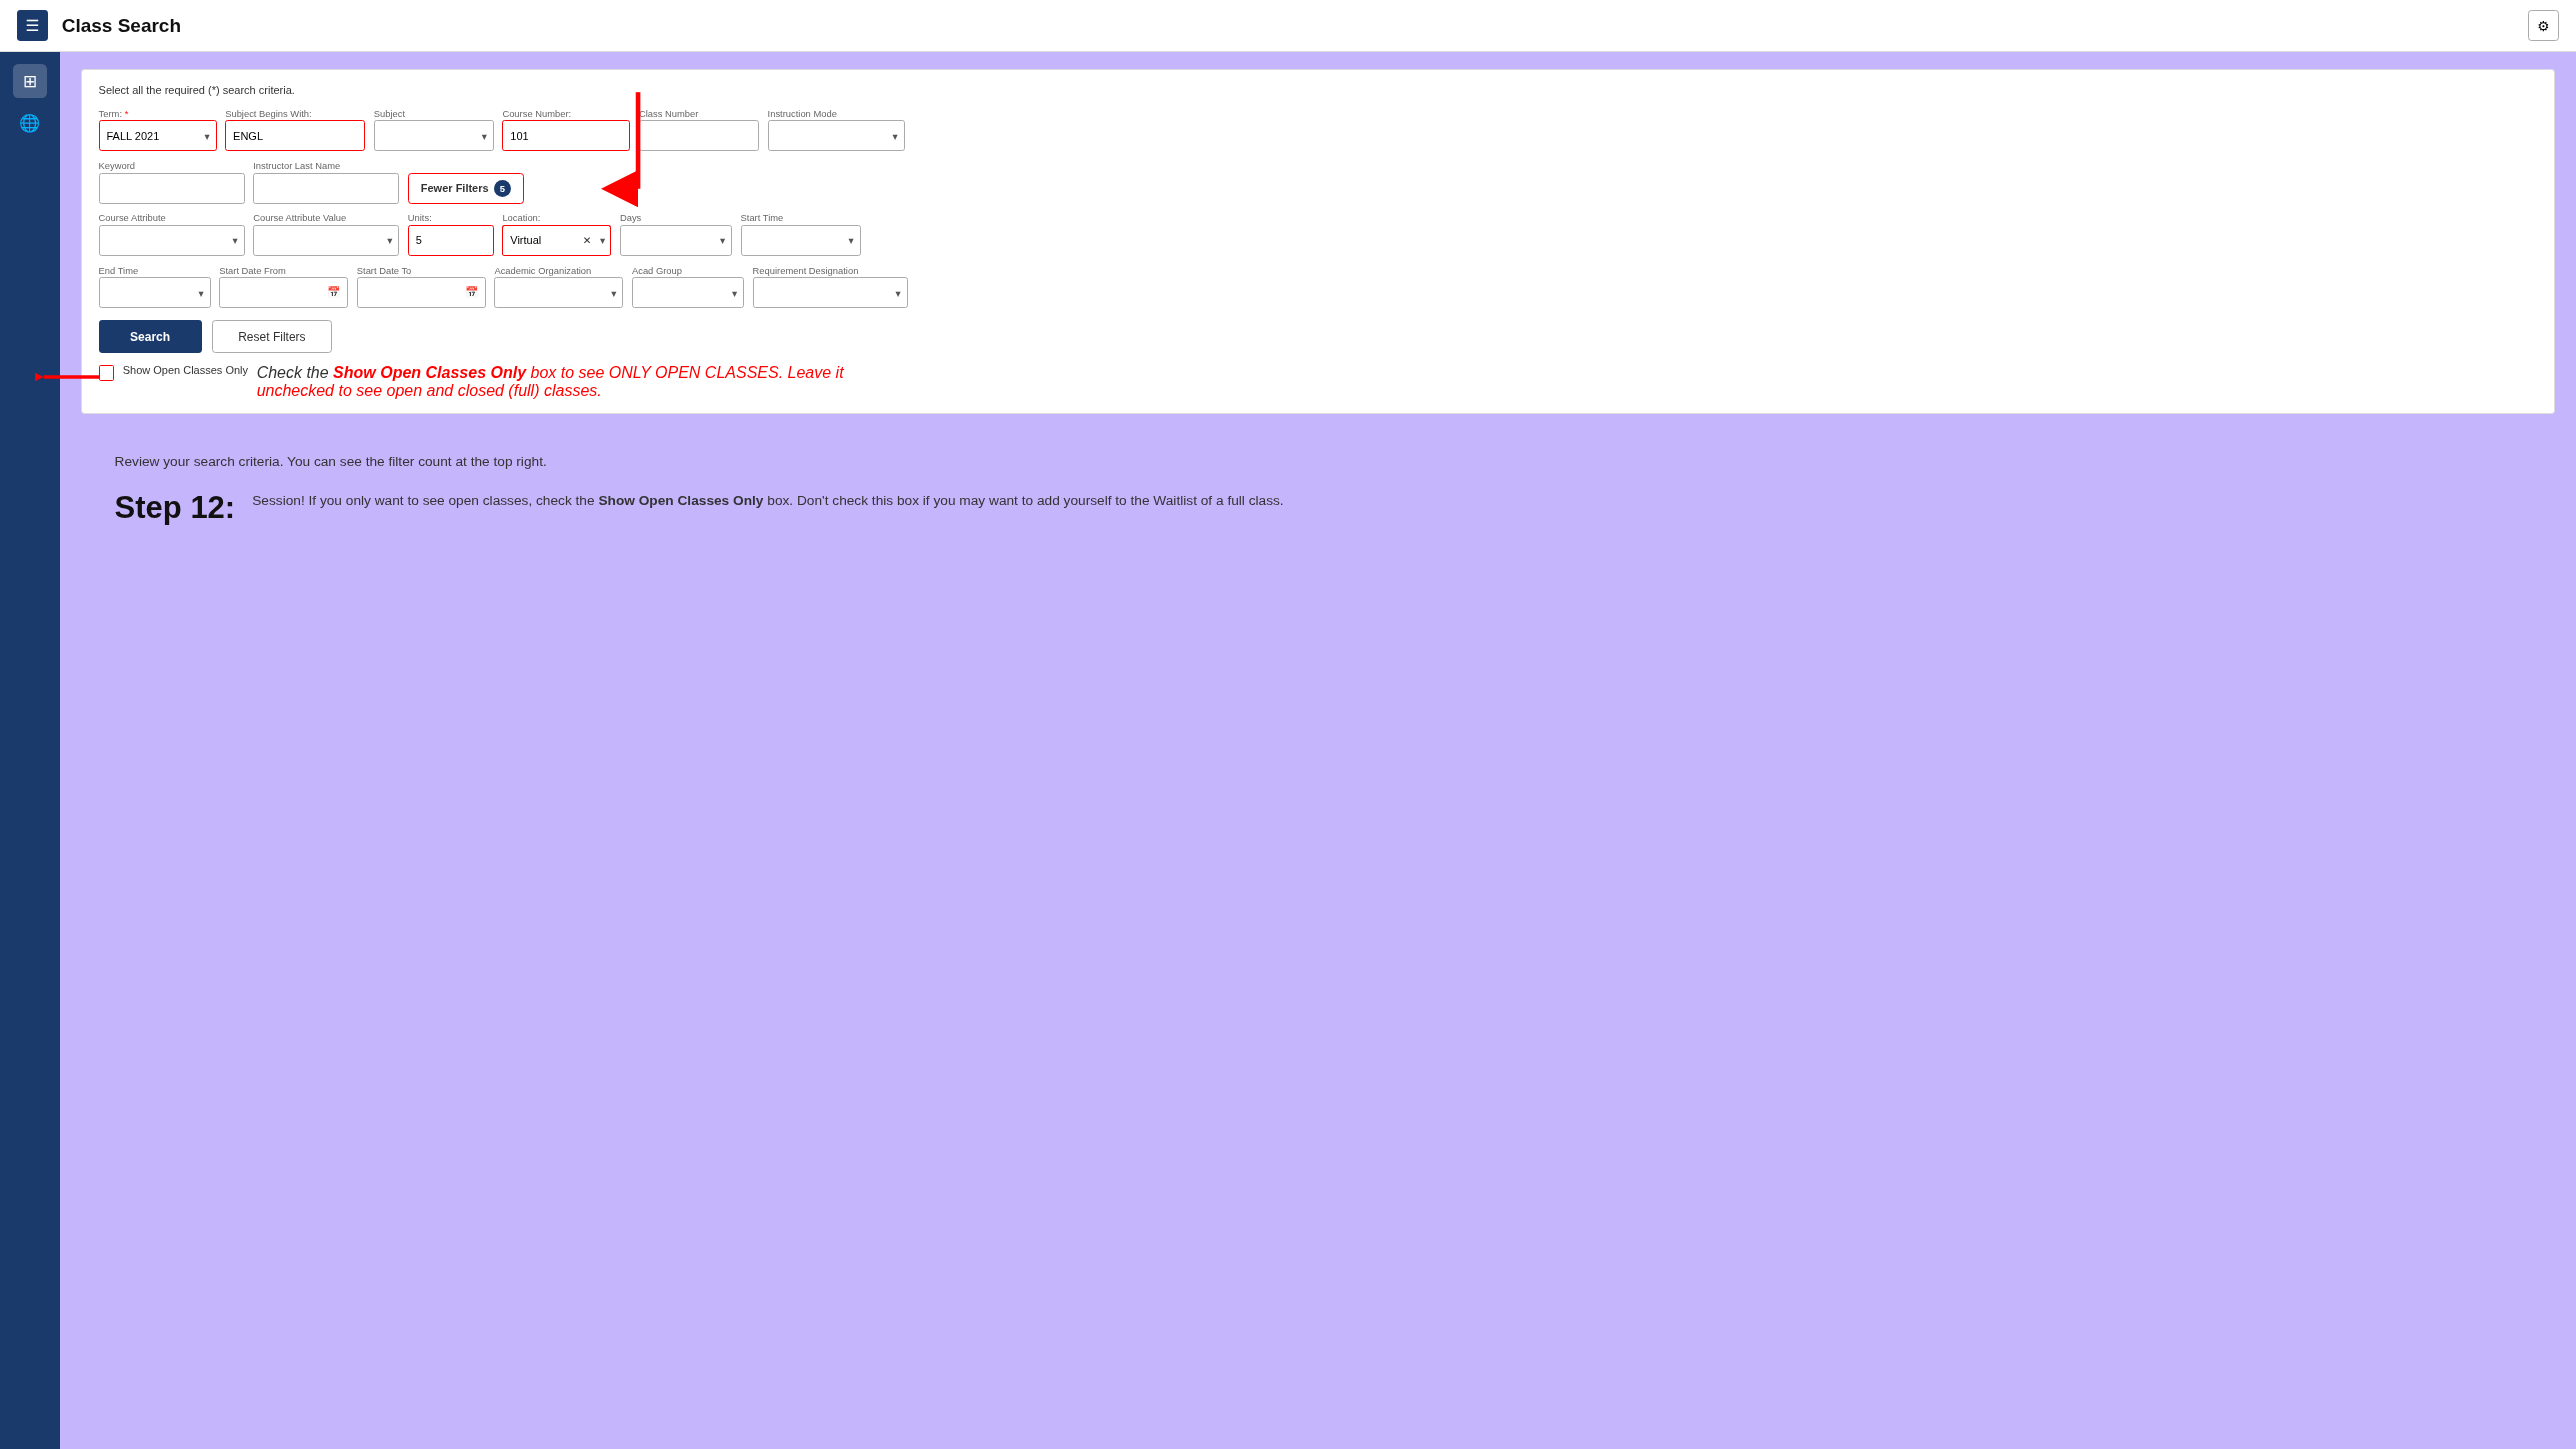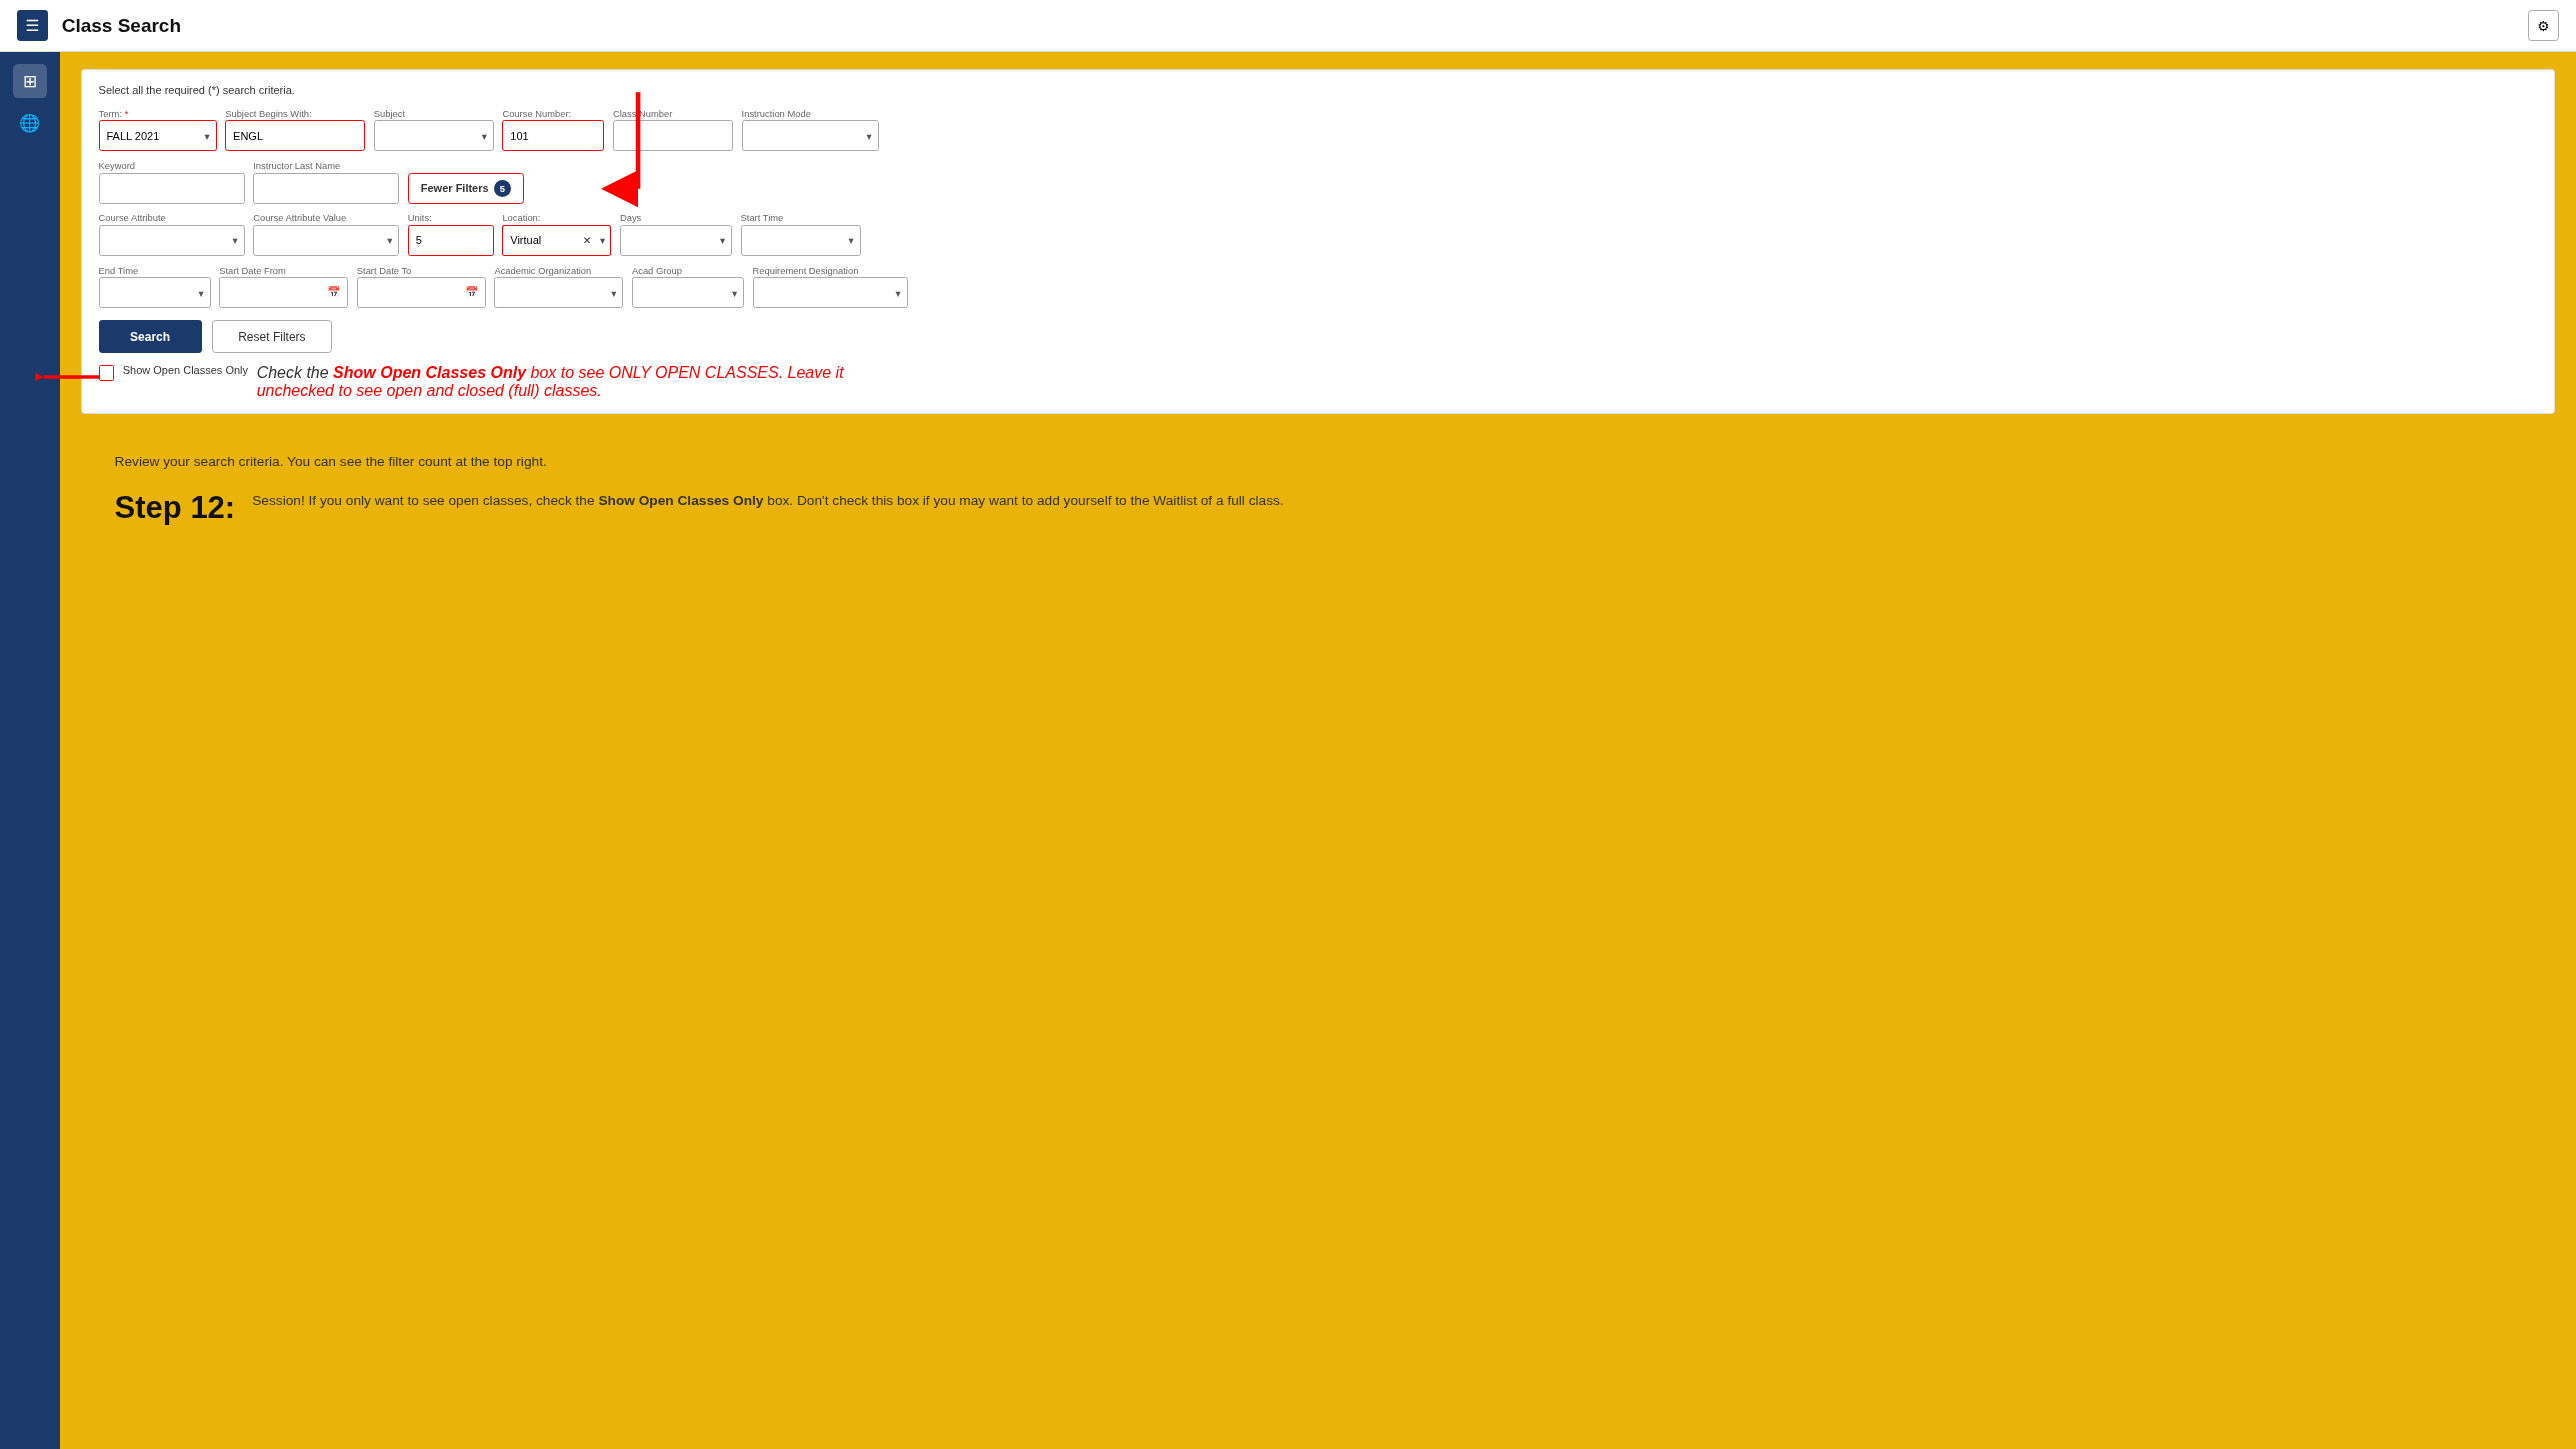--- a/index.html
+++ b/index.html
@@ -72,21 +72,21 @@
       border-radius: 5.2px;
       cursor: pointer;
     }
     .sidebar-icon.active {
       background: rgba(255,255,255,0.2);
     }
 
     
     .main-content {
       flex: 1;
-      background: #eab308;
+      background: #c4b5fd;
       padding: 17px 20.6px;
     }
 
     
     .search-panel {
       background: #fff;
       border: 0.9px solid #ddd;
       border-radius: 3.4px;
       padding: 13.7px 17px;
       margin-bottom: 20.6px;
@@ -156,21 +156,21 @@
       transform: translateY(-50%);
       pointer-events: none;
       font-size: 10.3px;
       color: #555;
     }
 
     
     .w-term { width: 118px; }
     .w-subject-begins { width: 140px; }
     .w-subject { width: 120px; }
-    .w-course-number { width: 102px; }
+    .w-course-number { width: 128px; }
     .w-class-number { width: 120px; }
     .w-instruction-mode { width: 137px; }
     .w-keyword { width: 146px; }
     .w-instructor { width: 146px; }
     .w-units { width: 86px; }
     .w-days { width: 112px; }
     .w-start-time { width: 120px; }
     .w-end-time { width: 112px; }
     .w-date { width: 129px; }
     .w-acad-org { width: 129px; }

